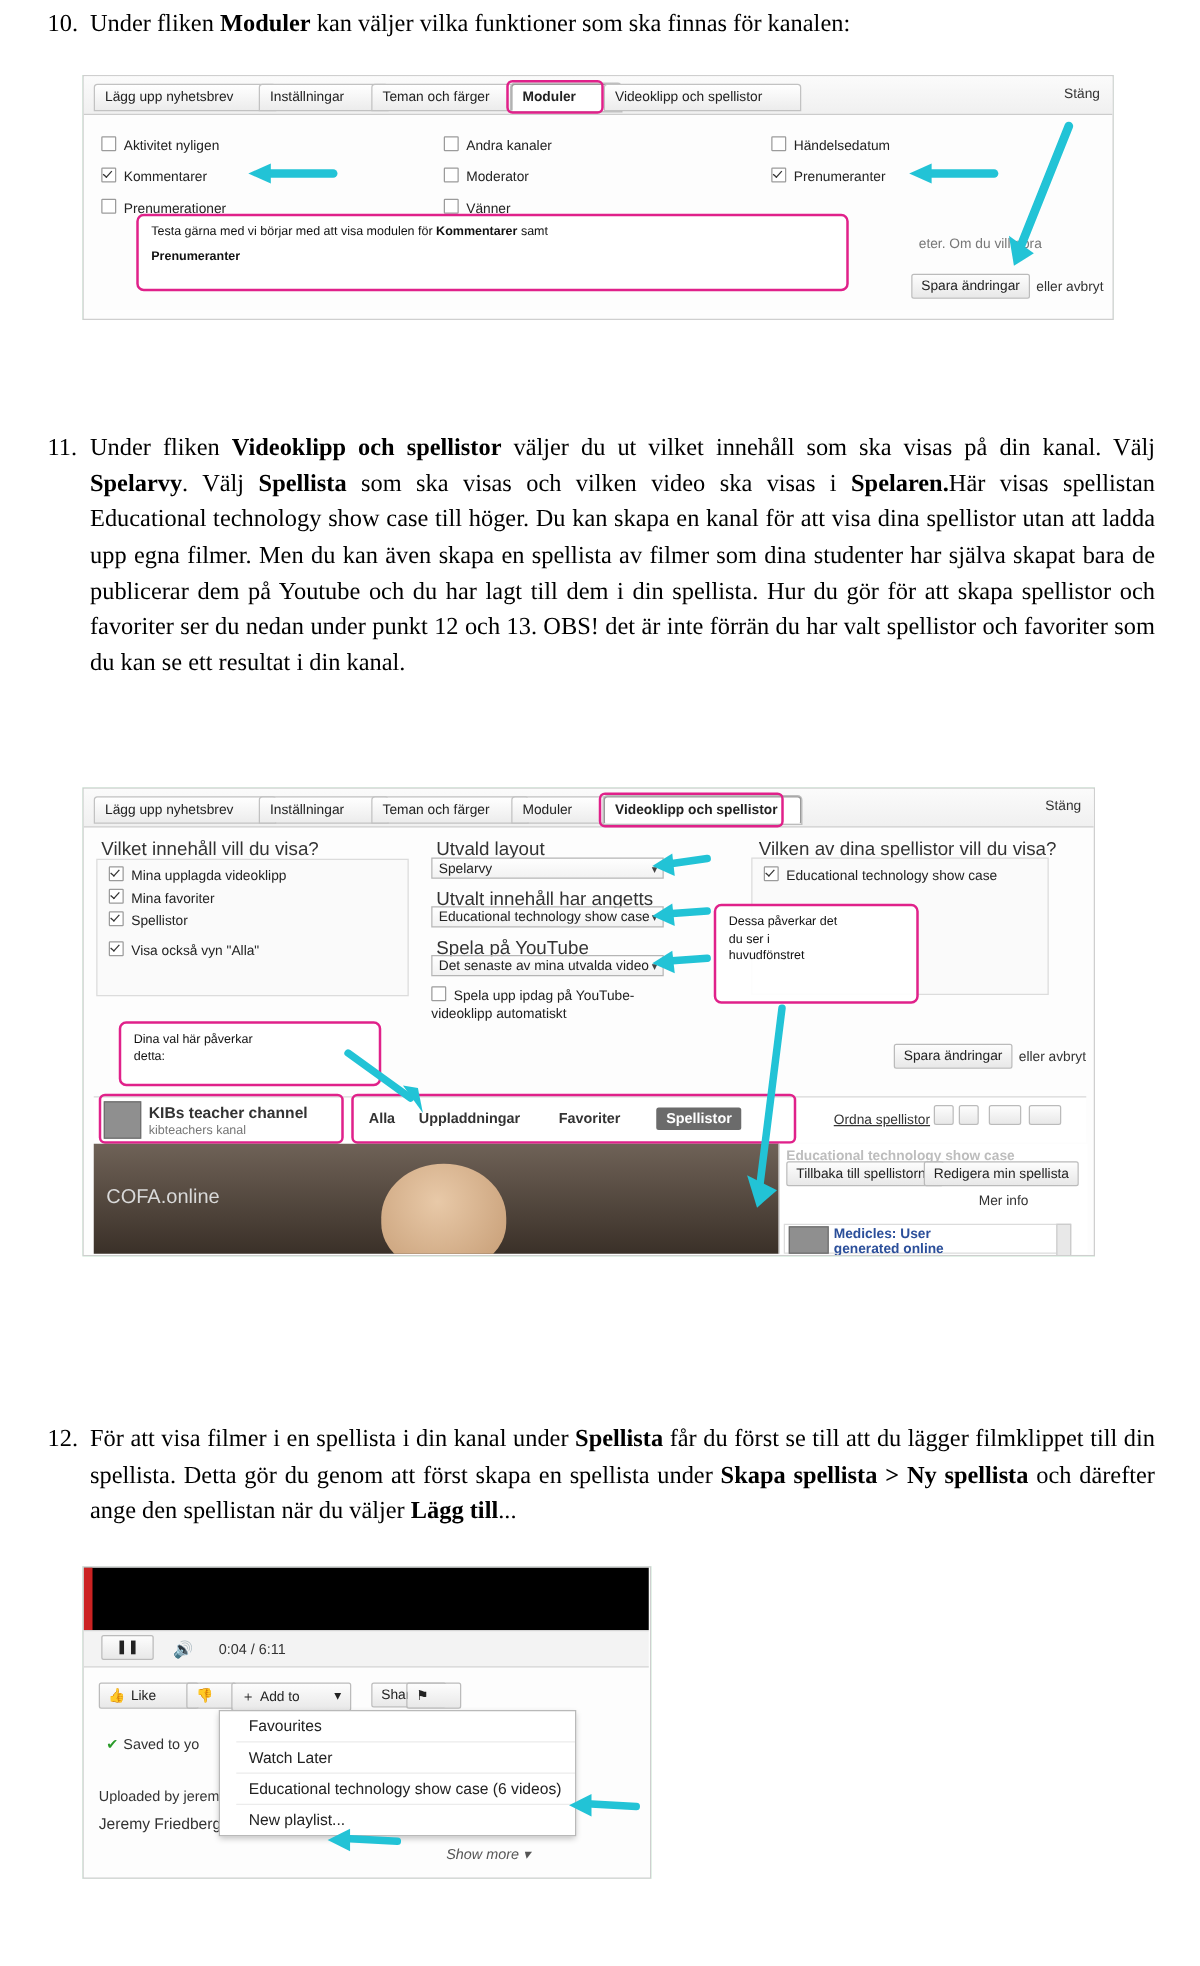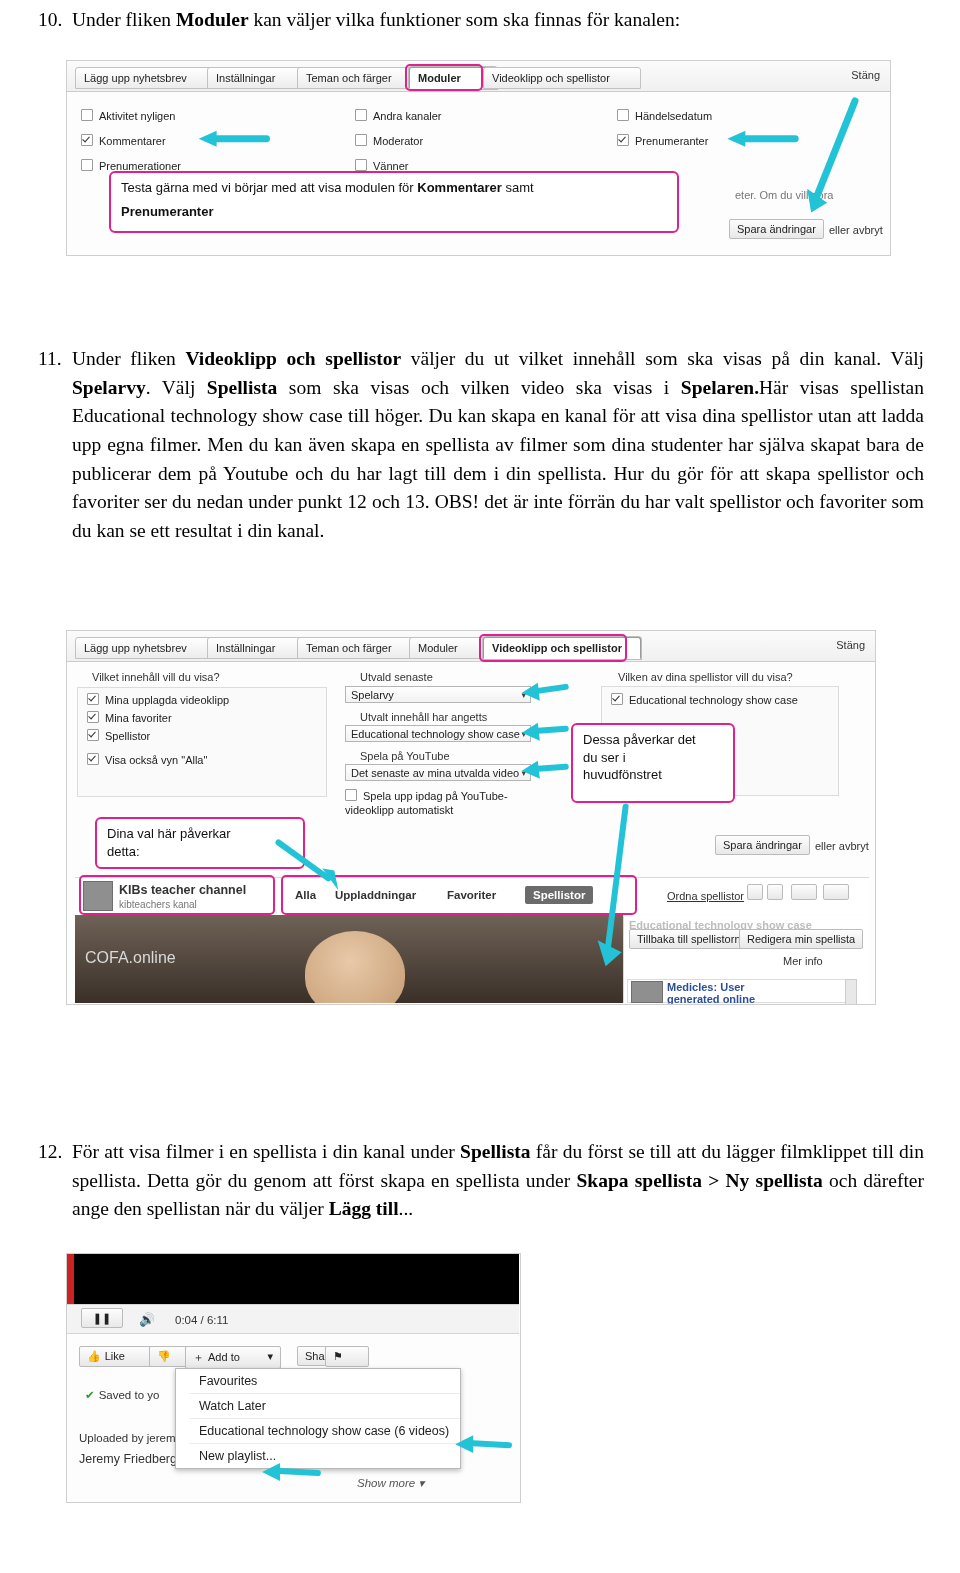--- a/index.html
+++ b/index.html
@@ -122,21 +122,21 @@
     transform: rotate(42deg);
   }
 
   
   .pinkbox {
     position: absolute;
     border: 2px solid #e0218a;
     border-radius: 6px;
     background: rgba(255,255,255,0.92);
     font-family: "Liberation Sans", sans-serif;
-    font-size: 13px;
+    font-size: 10px;
     color: #111;
     padding: 6px 10px;
     line-height: 1.35;
     box-sizing: border-box;
   }
   .pinkoutline {
     position: absolute;
     border: 2px solid #e0218a;
     border-radius: 5px;
     box-sizing: border-box;
@@ -165,24 +165,23 @@
     position: absolute;
     font-size: 11px;
     color: #333;
     white-space: nowrap;
   }
   .graytext { color: #777; }
 
   
   .panelhead {
     position: absolute;
-    font-size: 11px;
+    font-size: 15px;
     color: #333;
     white-space: nowrap;
-    margin-left: 11px;
   }
   .selectbox {
     position: absolute;
     height: 17px;
     border: 1px solid #b5b5b5;
     background: linear-gradient(#ffffff,#f2f2f2);
     font-size: 11px;
     color: #222;
     line-height: 17px;
     padding-left: 5px;
@@ -373,21 +372,21 @@
       <div class="cbrow" style="left:20px; top:80px;">
         <span class="cb on"></span><span>Mina favoriter</span>
       </div>
       <div class="cbrow" style="left:20px; top:98px;">
         <span class="cb on"></span><span>Spellistor</span>
       </div>
       <div class="cbrow" style="left:20px; top:122px;">
         <span class="cb on"></span><span>Visa också vyn "Alla"</span>
       </div>
 
-      <div class="panelhead" style="left:282px; top:40px;">Utvald senaste</div>
+      <div class="panelhead" style="left:282px; top:40px;">Utvald layout</div>
       <div class="selectbox" style="left:278px; top:55px; width:186px;">Spelarvy</div>
       <div class="panelhead" style="left:282px; top:80px;">Utvalt innehåll har angetts</div>
       <div class="selectbox" style="left:278px; top:94px; width:186px;">Educational technology show case</div>
       <div class="panelhead" style="left:282px; top:119px;">Spela på YouTube</div>
       <div class="selectbox" style="left:278px; top:133px; width:186px;">Det senaste av mina utvalda video</div>
       <div class="cbrow" style="left:278px; top:158px; width:200px; white-space:normal; line-height:1.25;">
         <span class="cb"></span><span>Spela upp ipdag på YouTube-videoklipp automatiskt</span>
       </div>
 
       <div class="panelhead" style="left:540px; top:40px;">Vilken av dina spellistor vill du visa?</div>

